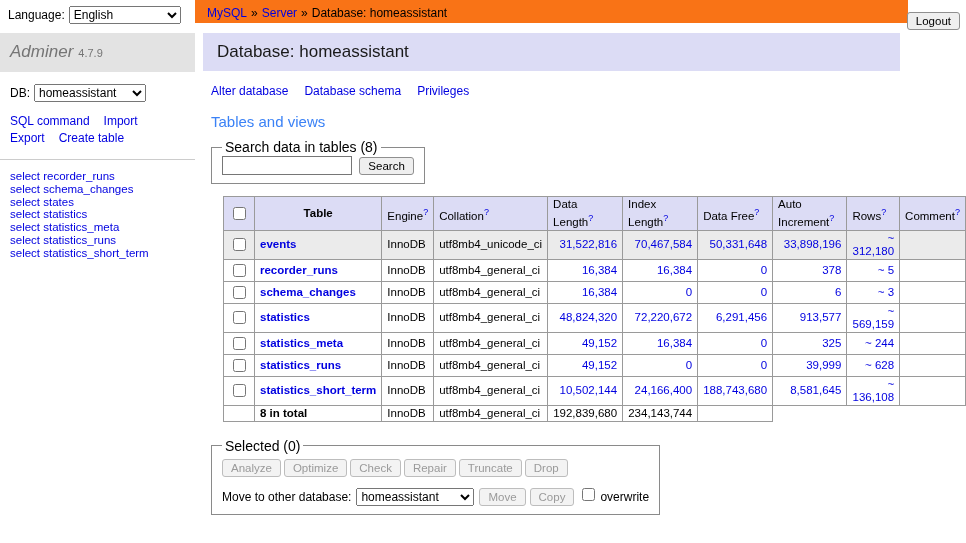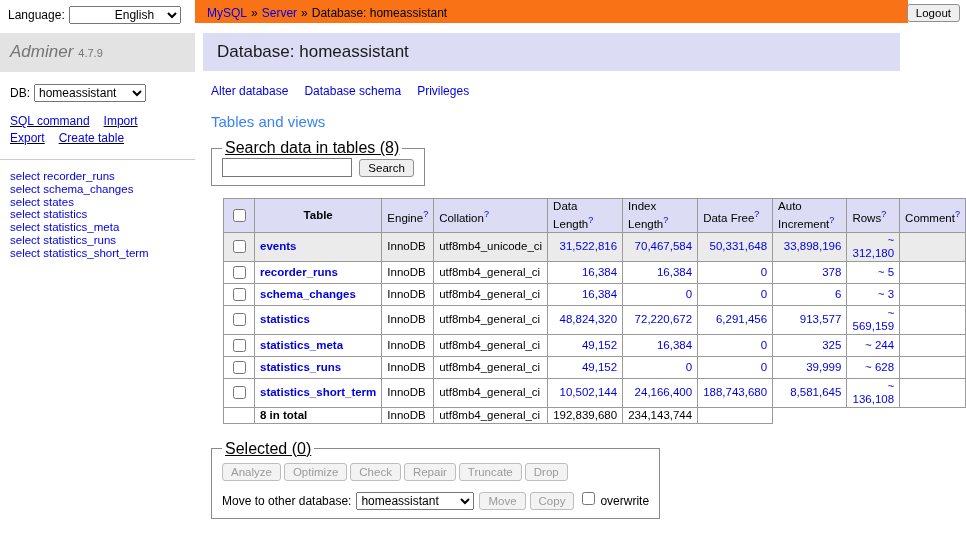--- a/index.html
+++ b/index.html
@@ -7,53 +7,53 @@
   body{
     width:966px;height:543px;overflow:hidden;position:relative;
     font-family:"Liberation Sans",sans-serif;font-size:12px;color:#000;background:#fff;
   }
   a{color:#0000e0;text-decoration:none;cursor:pointer;}
   select{font-family:inherit;font-size:12px;}
   input[type=text]{font-family:inherit;}
 
   
   .lang{position:absolute;left:8px;top:6px;}
-  .lang select{width:112px;margin-left:4px;padding-left:41px;}
+  .lang select{width:112px;margin-left:4px;}
   .breadcrumb{position:absolute;left:195px;top:0;width:713px;height:23px;background:#f97316;
     line-height:26px;padding:0 12px;white-space:nowrap;}
   .breadcrumb .sep{margin:0 4px;color:#000;}
-  .logout-btn{position:absolute;right:6px;top:4px;}
+  .logout-btn{position:absolute;right:6px;top:12px;}
 
   .btn{font-family:inherit;font-size:11.5px;padding:2px 8px;border:1px solid #8f8f8f;
     border-radius:3px;background:#efefef;color:#000;cursor:pointer;}
   .btn:disabled{color:#9a9a9a;border-color:#bdbdbd;background:#f3f3f3;cursor:default;}
 
   
   .sidebar{position:absolute;left:0;top:26px;width:195px;}
   .brand{background:#e3e3e3;padding:9px 10px 10px;margin-top:7px;}
   .brand-name{font-size:17px;font-style:italic;color:#757575;}
   .brand-ver{font-size:11px;color:#757575;margin-left:5px;}
   .db-row{padding:12px 10px 4px;}
   .db-row select{width:112px;margin-left:4px;}
   .sb-links{padding:7px 10px 12px;border-bottom:1px solid #ccc;}
-  .sb-links .row{line-height:17px;text-decoration:underline;}
+  .sb-links .row{line-height:17px;}
   .sb-links a{margin-right:14px;}
   .table-list{padding:10px 10px;font-size:11.5px;}
   .table-list a{display:block;line-height:12.8px;}
 
   
   .main{position:absolute;left:195px;top:26px;width:771px;}
   .page-title{font-size:17px;font-weight:normal;margin:7px 0 0 8px;width:697px;
     padding:9px 14px;background:#dcdcf5;color:#1a1a1a;}
   .nav-links{margin:13px 0 0 16px;}
   .nav-links a{margin-right:16px;}
   h3{font-size:15px;font-weight:normal;margin:15px 0 0 16px;color:#3b82f6;}
 
   fieldset{border:1px solid #8a8a8a;}
-  fieldset legend{font-size:16px;padding:0 3px;text-decoration:underline;}
+  fieldset legend{font-size:14px;padding:0 3px;}
 
   .search-fs{margin:9px 0 0 16px;display:inline-block;padding:1px 10px 8px;}
   .search-fs input[type=text]{width:130px;height:19px;border:1px solid #767676;padding:1px 3px;font-size:12px;}
   .search-fs .btn{margin-left:4px;}
   .fs-wrap{display:block;}
 
   .data-table{border-collapse:collapse;margin:12px 0 0 28px;font-size:11.5px;}
   .data-table td,.data-table th{border:1px solid #9a9a9a;padding:1px 5px;height:16px;line-height:13px;}
   .data-table thead th,.data-table thead td{background:#dcdcf5;font-weight:normal;text-align:left;}
   .data-table thead th.bold{font-weight:bold;text-align:center;}

